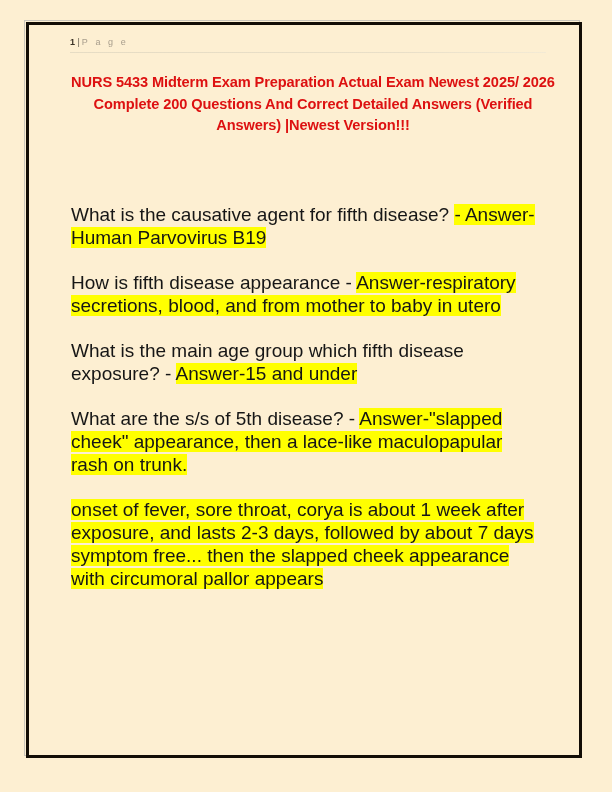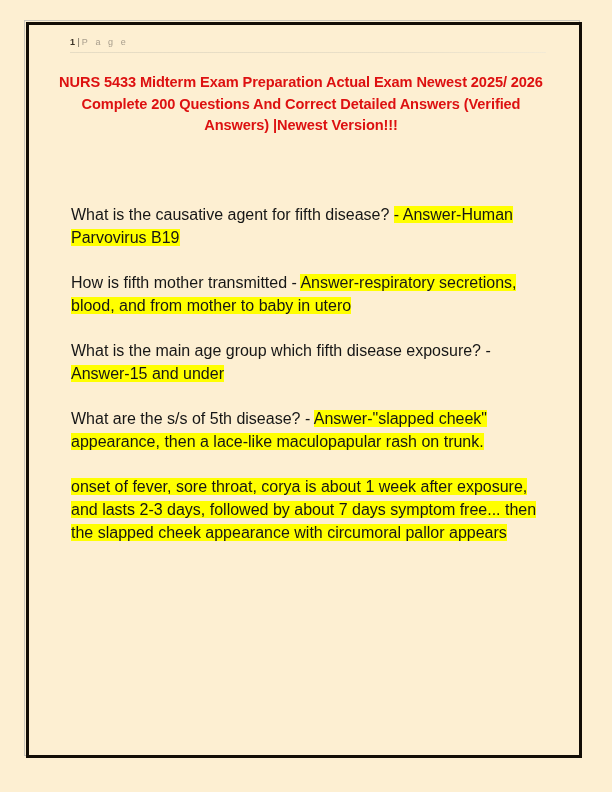--- a/index.html
+++ b/index.html
@@ -83,41 +83,41 @@
     left: 41px;
     top: 27px;
     width: 476px;
     height: 1px;
     background: linear-gradient(to right, #e6dcc4 0%, #e9dfc8 70%, #f3ead5 100%);
   }
 
   
   .doc-title {
     position: absolute;
-    left: 30px;
+    left: 42px;
     top: 47px;
     width: 484px;
     text-align: center;
     color: #dd1111;
     font-weight: bold;
     font-size: 14.6px;
     line-height: 21.5px;
     letter-spacing: -0.1px;
   }
 
   
   .body-block {
     position: absolute;
     left: 42px;
     top: 178px;
     width: 472px;
   }
 
   .qa {
-    font-size: 16px;
+    font-size: 19px;
     line-height: 23px;
     color: #161616;
     margin-bottom: 22px;
     text-align: left;
   }
   .qa:last-child { margin-bottom: 0; }
 
   .qa.tight {
   }
 
@@ -143,21 +143,21 @@
     </div>
 
     <div class="header-rule"></div>
 
     <div class="doc-title">NURS 5433 Midterm Exam Preparation Actual Exam Newest 2025/ 2026 Complete 200 Questions And Correct Detailed Answers (Verified Answers) |Newest Version!!!</div>
 
     <div class="body-block">
 
       <div class="qa"><span>What is the causative agent for fifth disease? </span><span class="hl">- Answer-Human Parvovirus B19</span></div>
 
-      <div class="qa"><span>How is fifth mother transmitted - </span><span class="hl">Answer-respiratory secretions, blood, and from mother to baby in utero</span></div>
+      <div class="qa"><span>How is fifth disease appearance - </span><span class="hl">Answer-respiratory secretions, blood, and from mother to baby in utero</span></div>
 
       <div class="qa"><span>What is the main age group which fifth disease exposure? - </span><span class="hl">Answer-15 and under</span></div>
 
       <div class="qa tight"><span>What are the s/s of 5th disease? - </span><span class="hl">Answer-"slapped cheek" appearance, then a lace-like maculopapular rash on trunk.</span></div>
 
       <div class="qa"><span class="hl">onset of fever, sore throat, corya is about 1 week after exposure, and lasts 2-3 days, followed by about 7 days symptom free... then the slapped cheek appearance with circumoral pallor appears</span></div>
 
     </div>
 
   </div>

